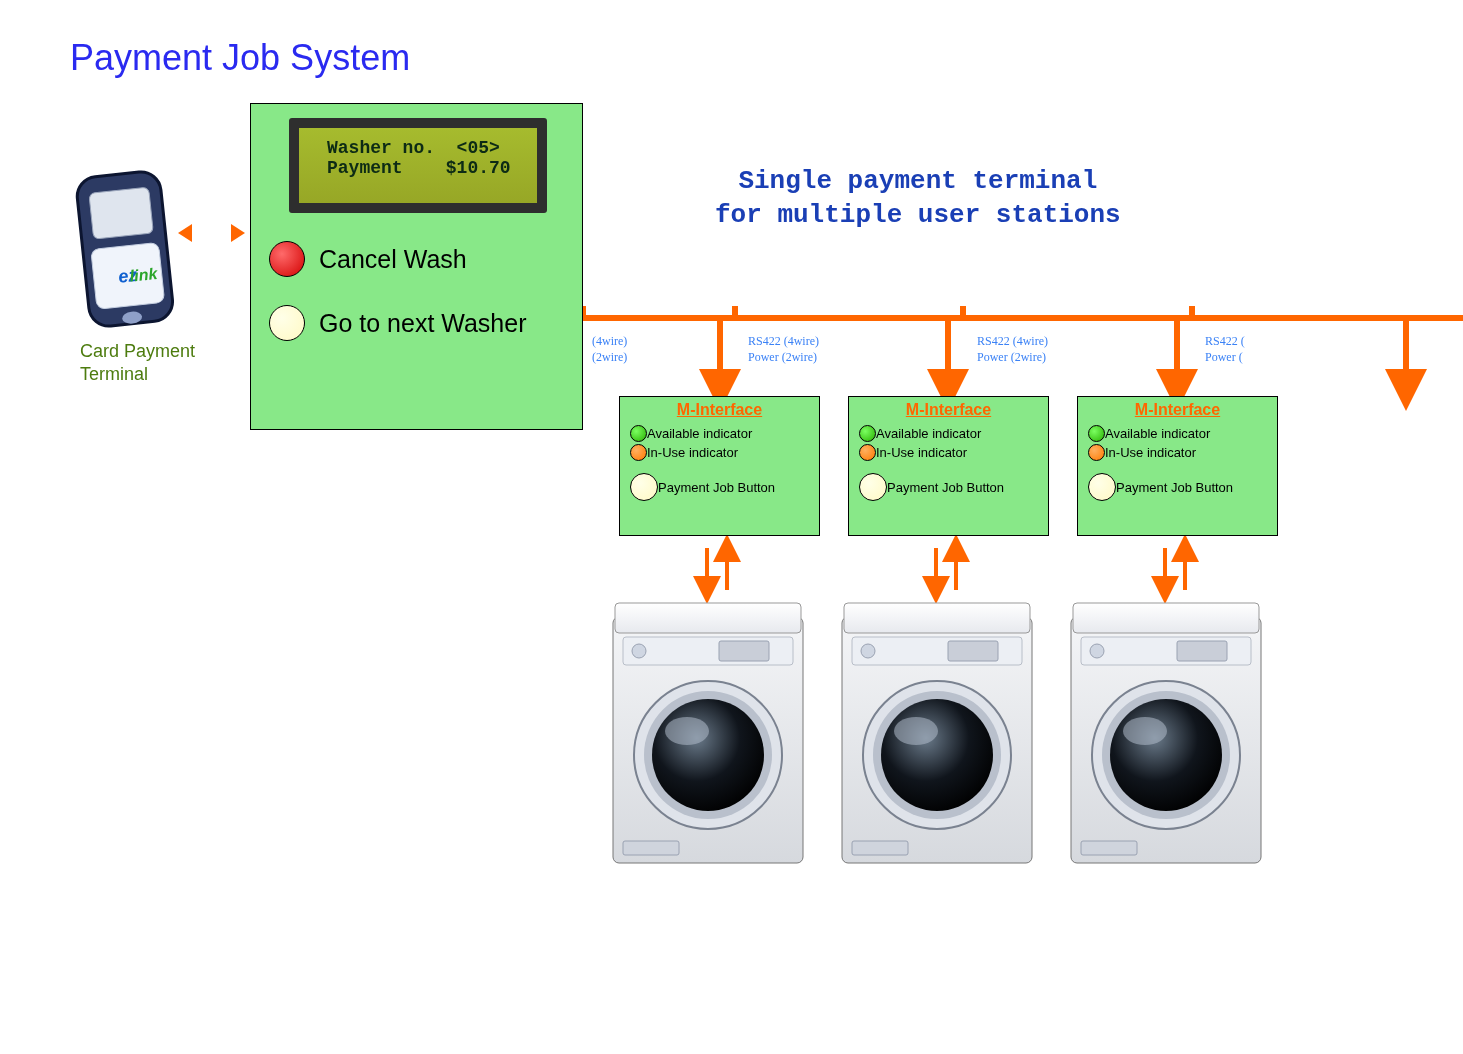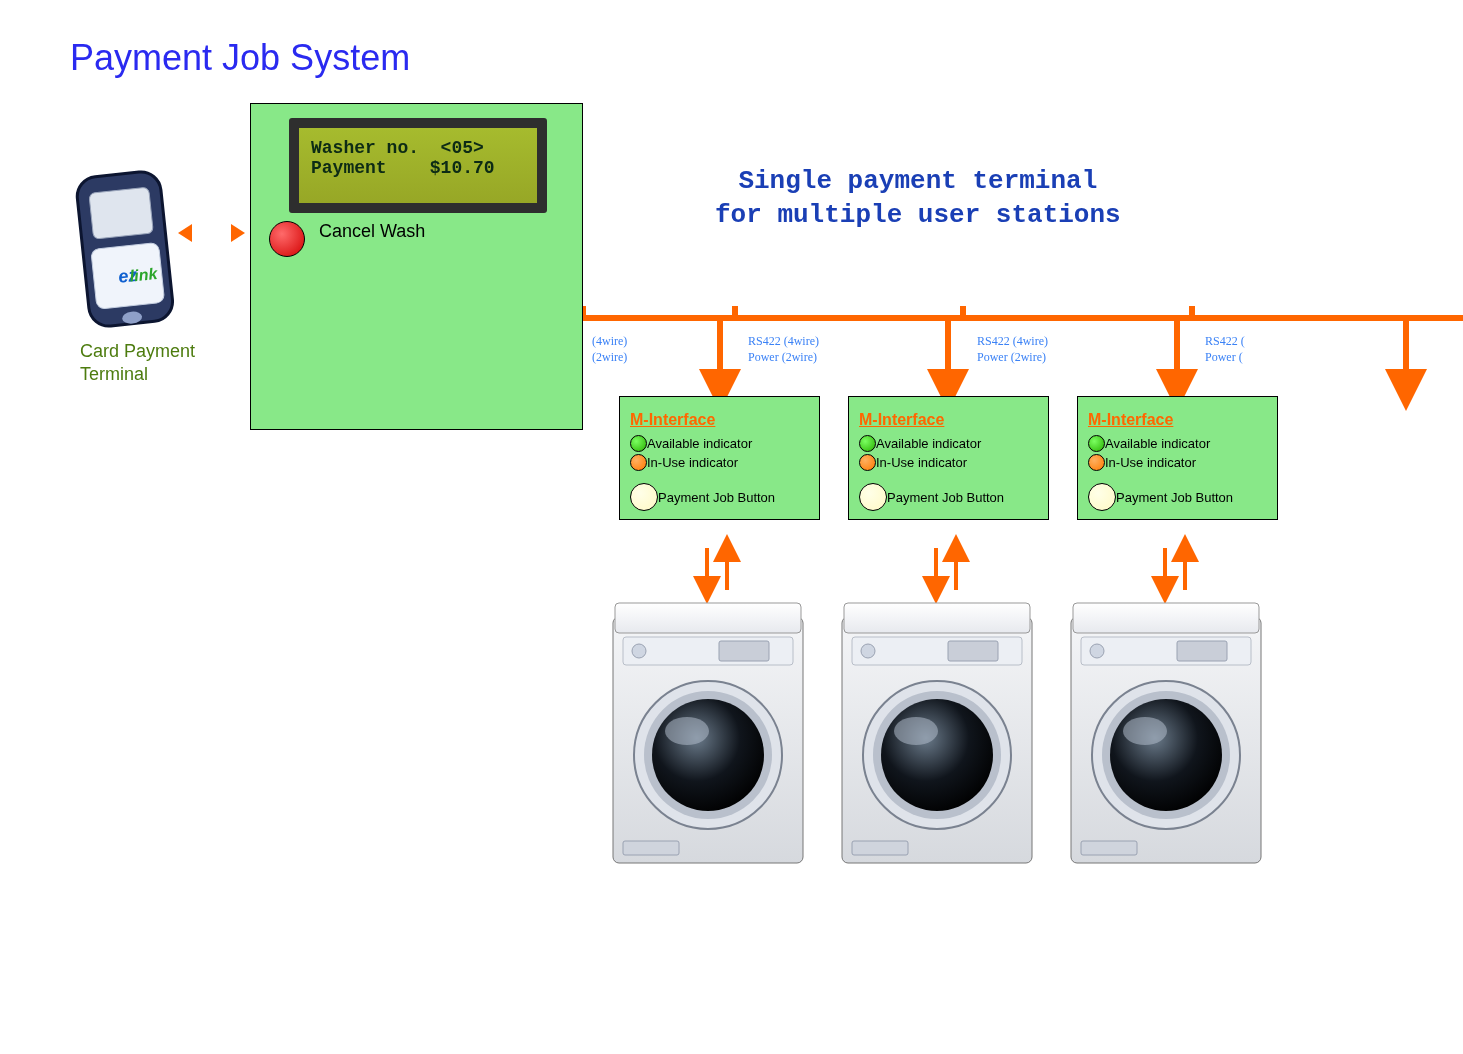--- a/index.html
+++ b/index.html
@@ -94,33 +94,34 @@
     margin-bottom: 14px;
   }
   .lcd {
     width: 258px;
     height: 95px;
     border: 10px solid #2e2e2e;
     background: #a2b42a;
     background-image: linear-gradient(#a6bb2e, #97a726);
     border-radius: 3px;
     box-sizing: border-box;
-    padding: 10px 12px;
+    padding: 10px 28px;
     font-family: "Courier New", monospace;
     font-size: 18px;
     font-weight: bold;
     color: #0d2b15;
     white-space: pre;
     margin-left: 20px;
   }
   .ut-row {
     display: flex;
-    margin-top: 8px;
+    align-items: center;
+    margin-top: 28px;
     gap: 14px;
-    font-size: 18px;
+    font-size: 25px;
     color: #000;
   }
   .btn-circle {
     width: 34px;
     height: 34px;
     border-radius: 50%;
     border: 1px solid #000;
     flex: 0 0 34px;
   }
   .btn-red { background: radial-gradient(circle at 35% 35%, #ff6a6a, #d20000); }
@@ -133,26 +134,27 @@
     color: #3b82f6;
     font-size: 12px;
     line-height: 1.35;
     white-space: pre;
   }
 
   
   .mif {
     position: absolute;
     width: 201px;
-    height: 124px;
+    height: 140px;
     background: #88e888;
     border: 1px solid #000;
     box-sizing: border-box;
-    padding: 14px 10px;
+    padding: 4px 10px;
     top: 396px;
+    text-align: center;
   }
   .mif-title {
     color: #ff6600;
     font-weight: bold;
     text-decoration: underline;
     font-size: 16px;
     margin-bottom: 6px;
   }
   .mif-row {
     display: flex;
@@ -245,20 +247,24 @@
   <div class="link-arrow-left"></div>
   <div class="link-arrow-right"></div>
 
   <div class="user-terminal">
     <div class="lcd"><span>Washer no.  &lt;05&gt;</span>
 <span>Payment    $10.70</span></div>
     <div class="ut-row">
       <div class="btn-circle btn-red"></div>
       <span>Cancel Wash</span>
     </div>
+    <div class="ut-row">
+      <div class="btn-circle btn-cream"></div>
+      <span>Go to next Washer</span>
+    </div>
   </div>
 
   <div class="wire-label" style="left:592px; top:333px;">(4wire)
 (2wire)</div>
   <div class="wire-label" style="left:748px; top:333px;">RS422 (4wire)
 Power (2wire)</div>
   <div class="wire-label" style="left:977px; top:333px;">RS422 (4wire)
 Power (2wire)</div>
   <div class="wire-label" style="left:1205px;top:333px;">RS422 (
 Power (</div>

